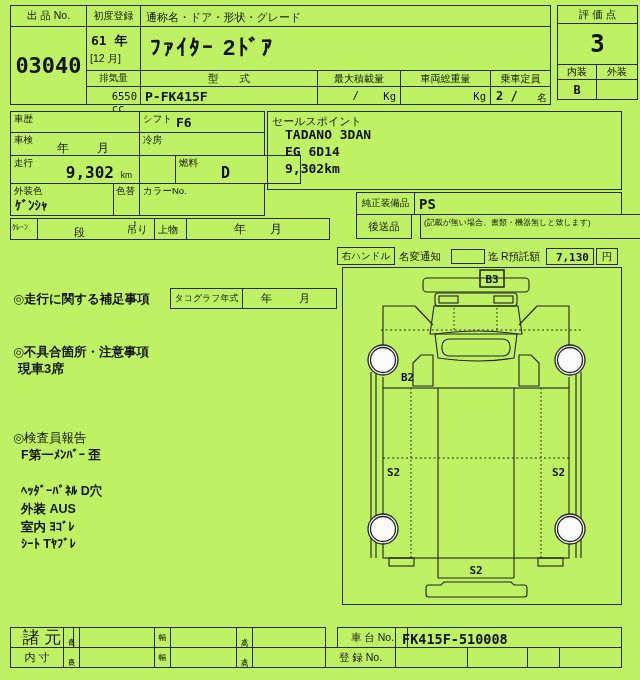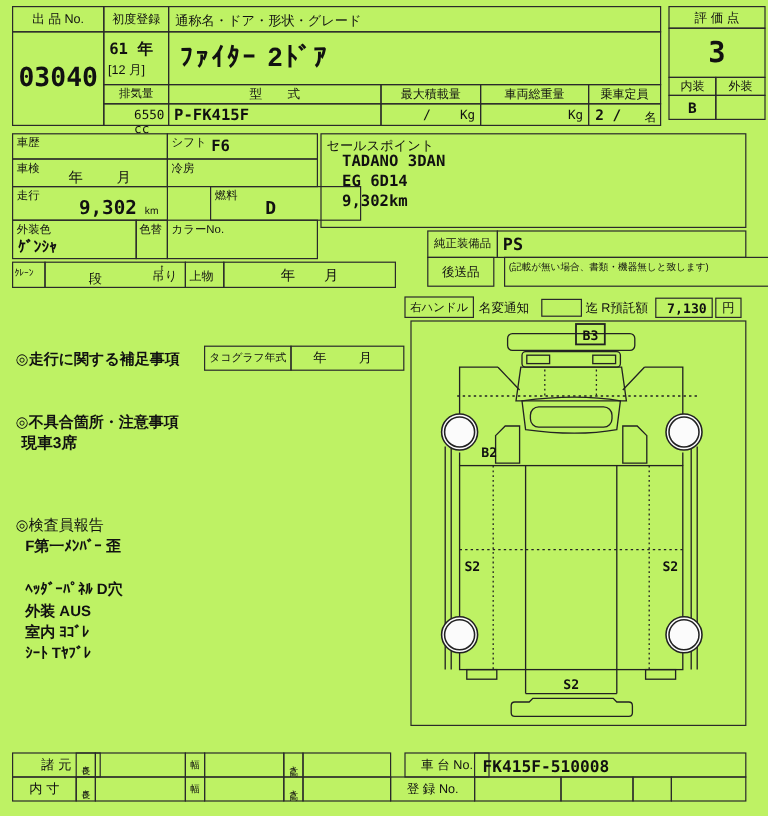--- a/index.html
+++ b/index.html
@@ -245,21 +245,21 @@
         <rect x="137" y="2" width="24" height="17" stroke-width="1.5"></rect>
       </g>
       <text x="149" y="15" font-size="11" text-anchor="middle" font-weight="bold">B3</text>
       <text x="58" y="113" font-size="11" font-weight="bold">B2</text>
       <text x="44" y="208" font-size="11" font-weight="bold">S2</text>
       <text x="209" y="208" font-size="11" font-weight="bold">S2</text>
       <text x="133" y="306" font-size="11" font-weight="bold" text-anchor="middle">S2</text>
     </svg>
   </div>
 
-  <div class="cell ctr" style="left:10px;top:627px;width:74px;height:21px;font-size:11px;">
+  <div class="cell ctr" style="left:10px;top:627px;width:64px;height:21px;font-size:17px;">
       <span>諸 元</span>
     </div>
   <div class="cell ctr" style="left:63px;top:627px;width:17px;height:21px;">
       <span style="writing-mode:vertical-rl;font-size:7.5px;line-height:1;">長さ</span>
     </div>
   <div class="cell" style="left:79px;top:627px;width:76px;height:21px;"></div>
   <div class="cell ctr" style="left:154px;top:627px;width:17px;height:21px;font-size:8px;">
       <span>幅</span>
     </div>
   <div class="cell" style="left:170px;top:627px;width:67px;height:21px;"></div>

